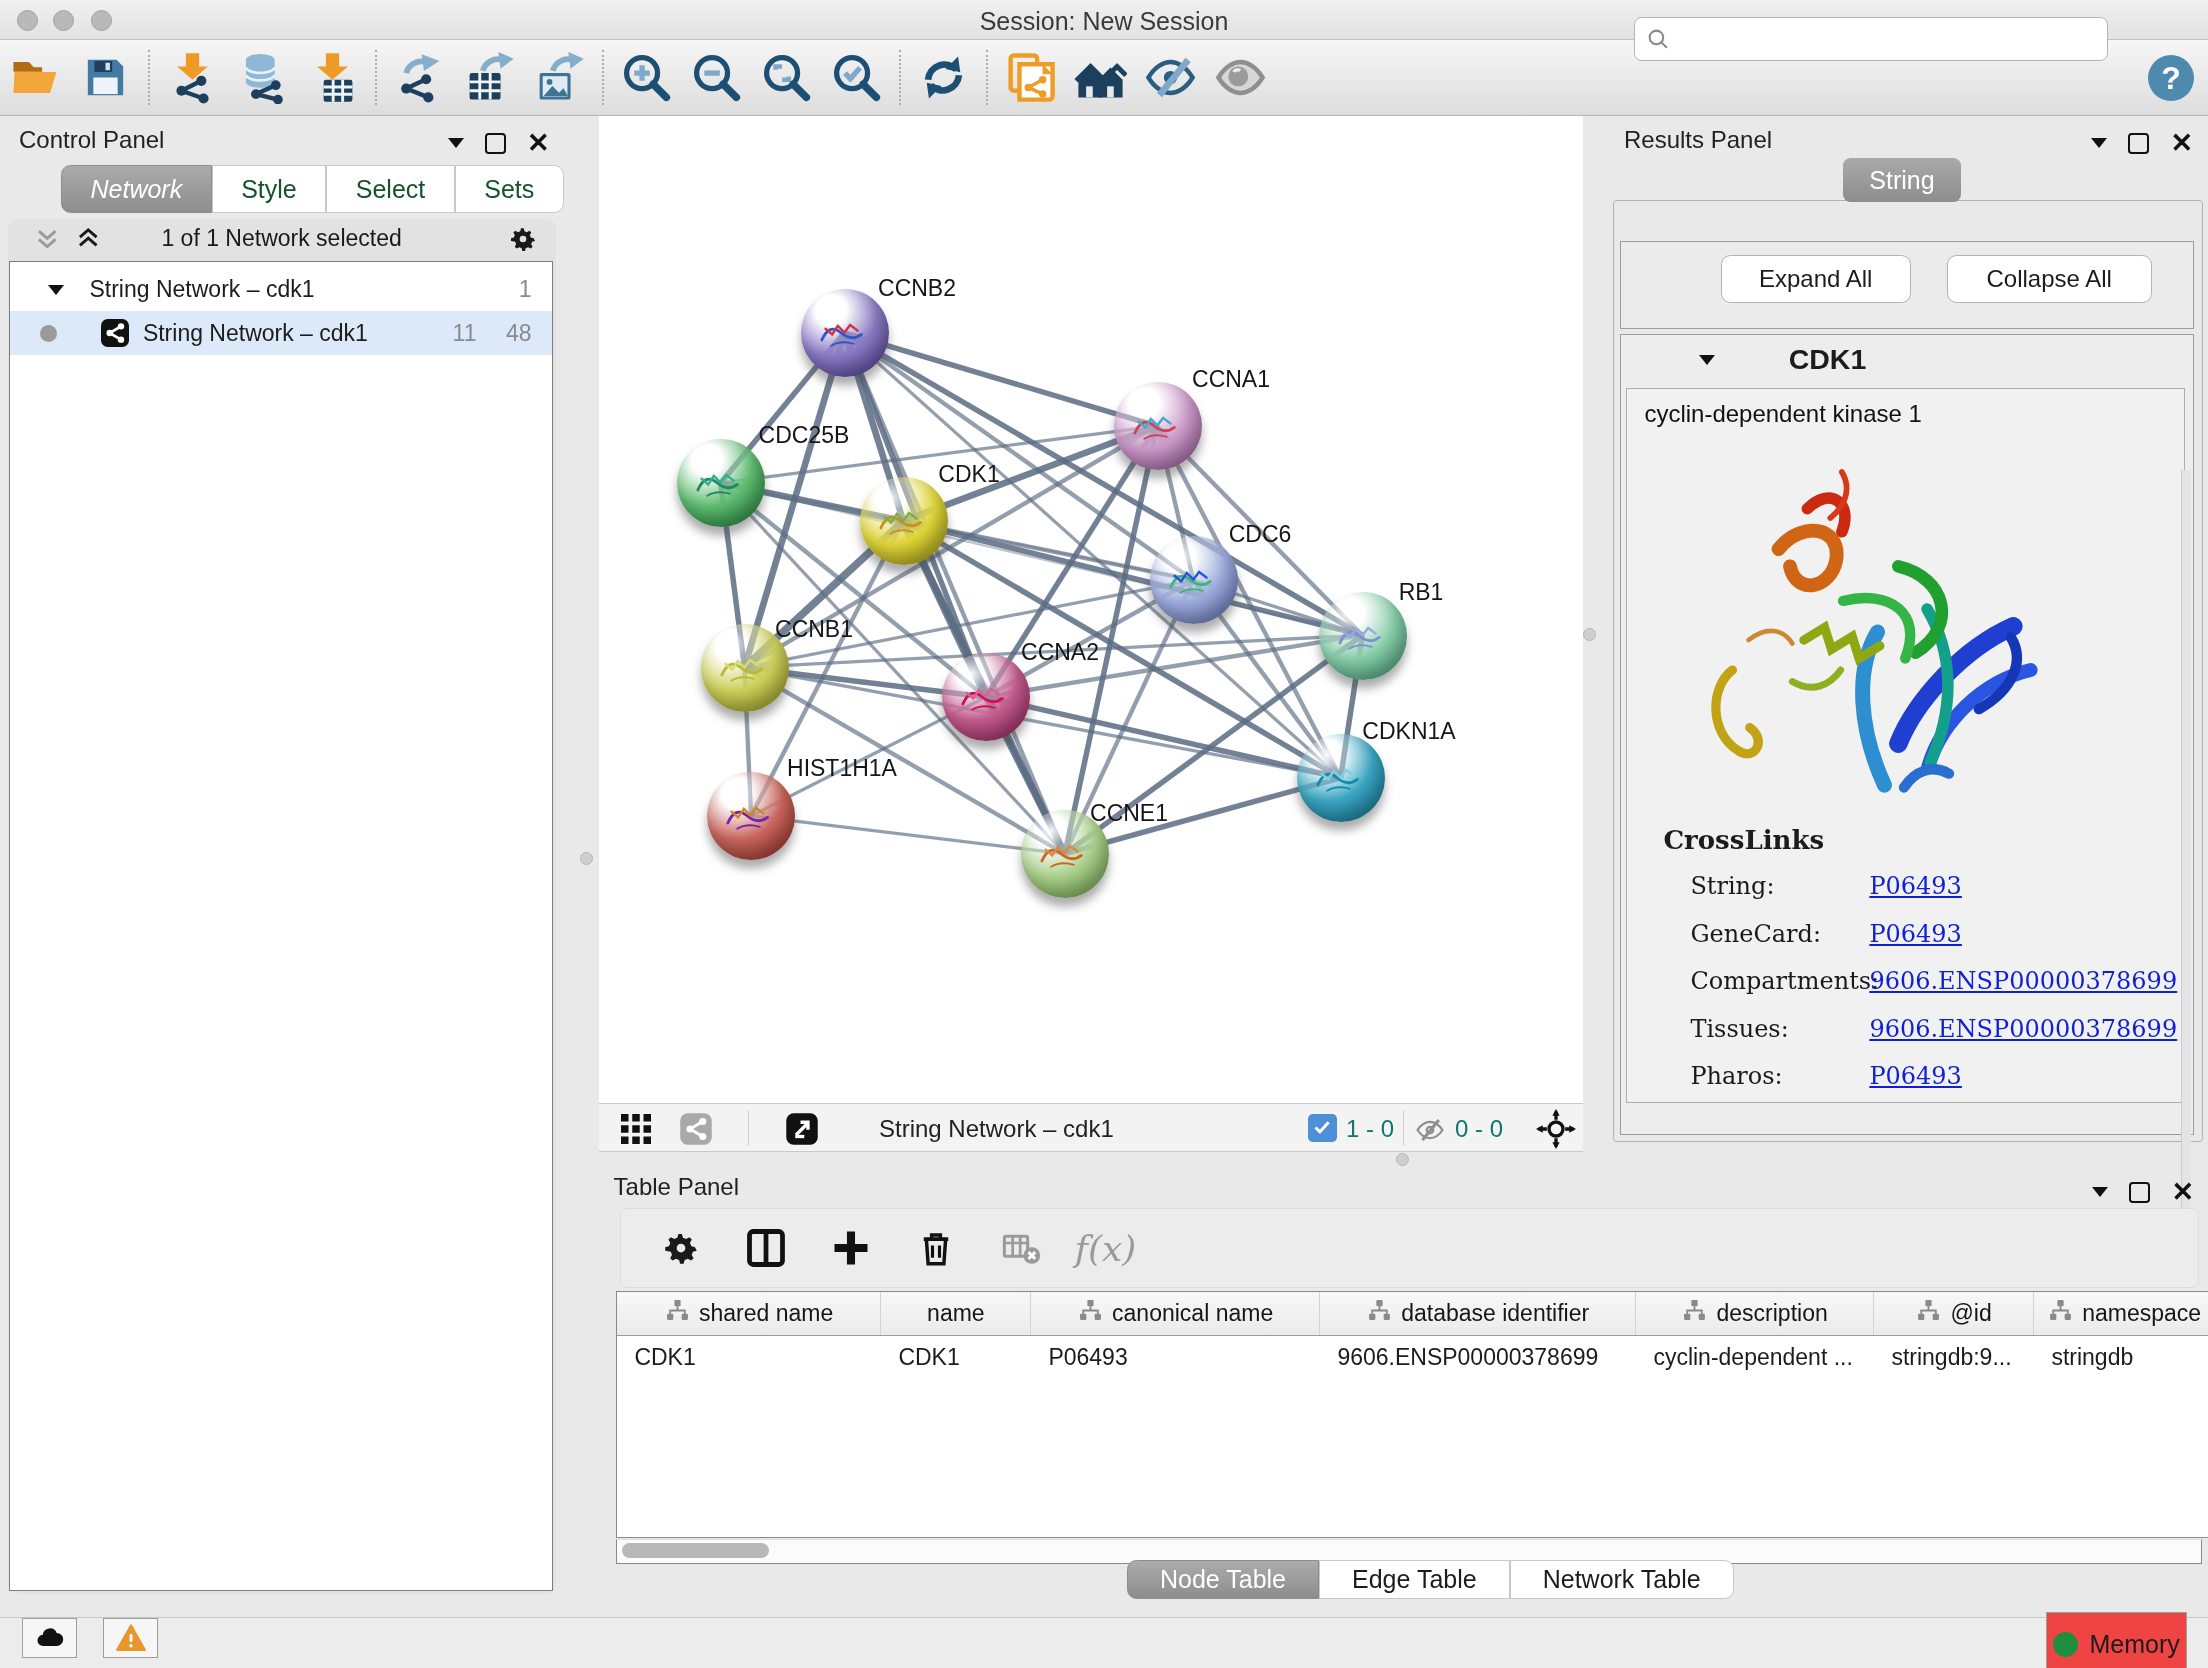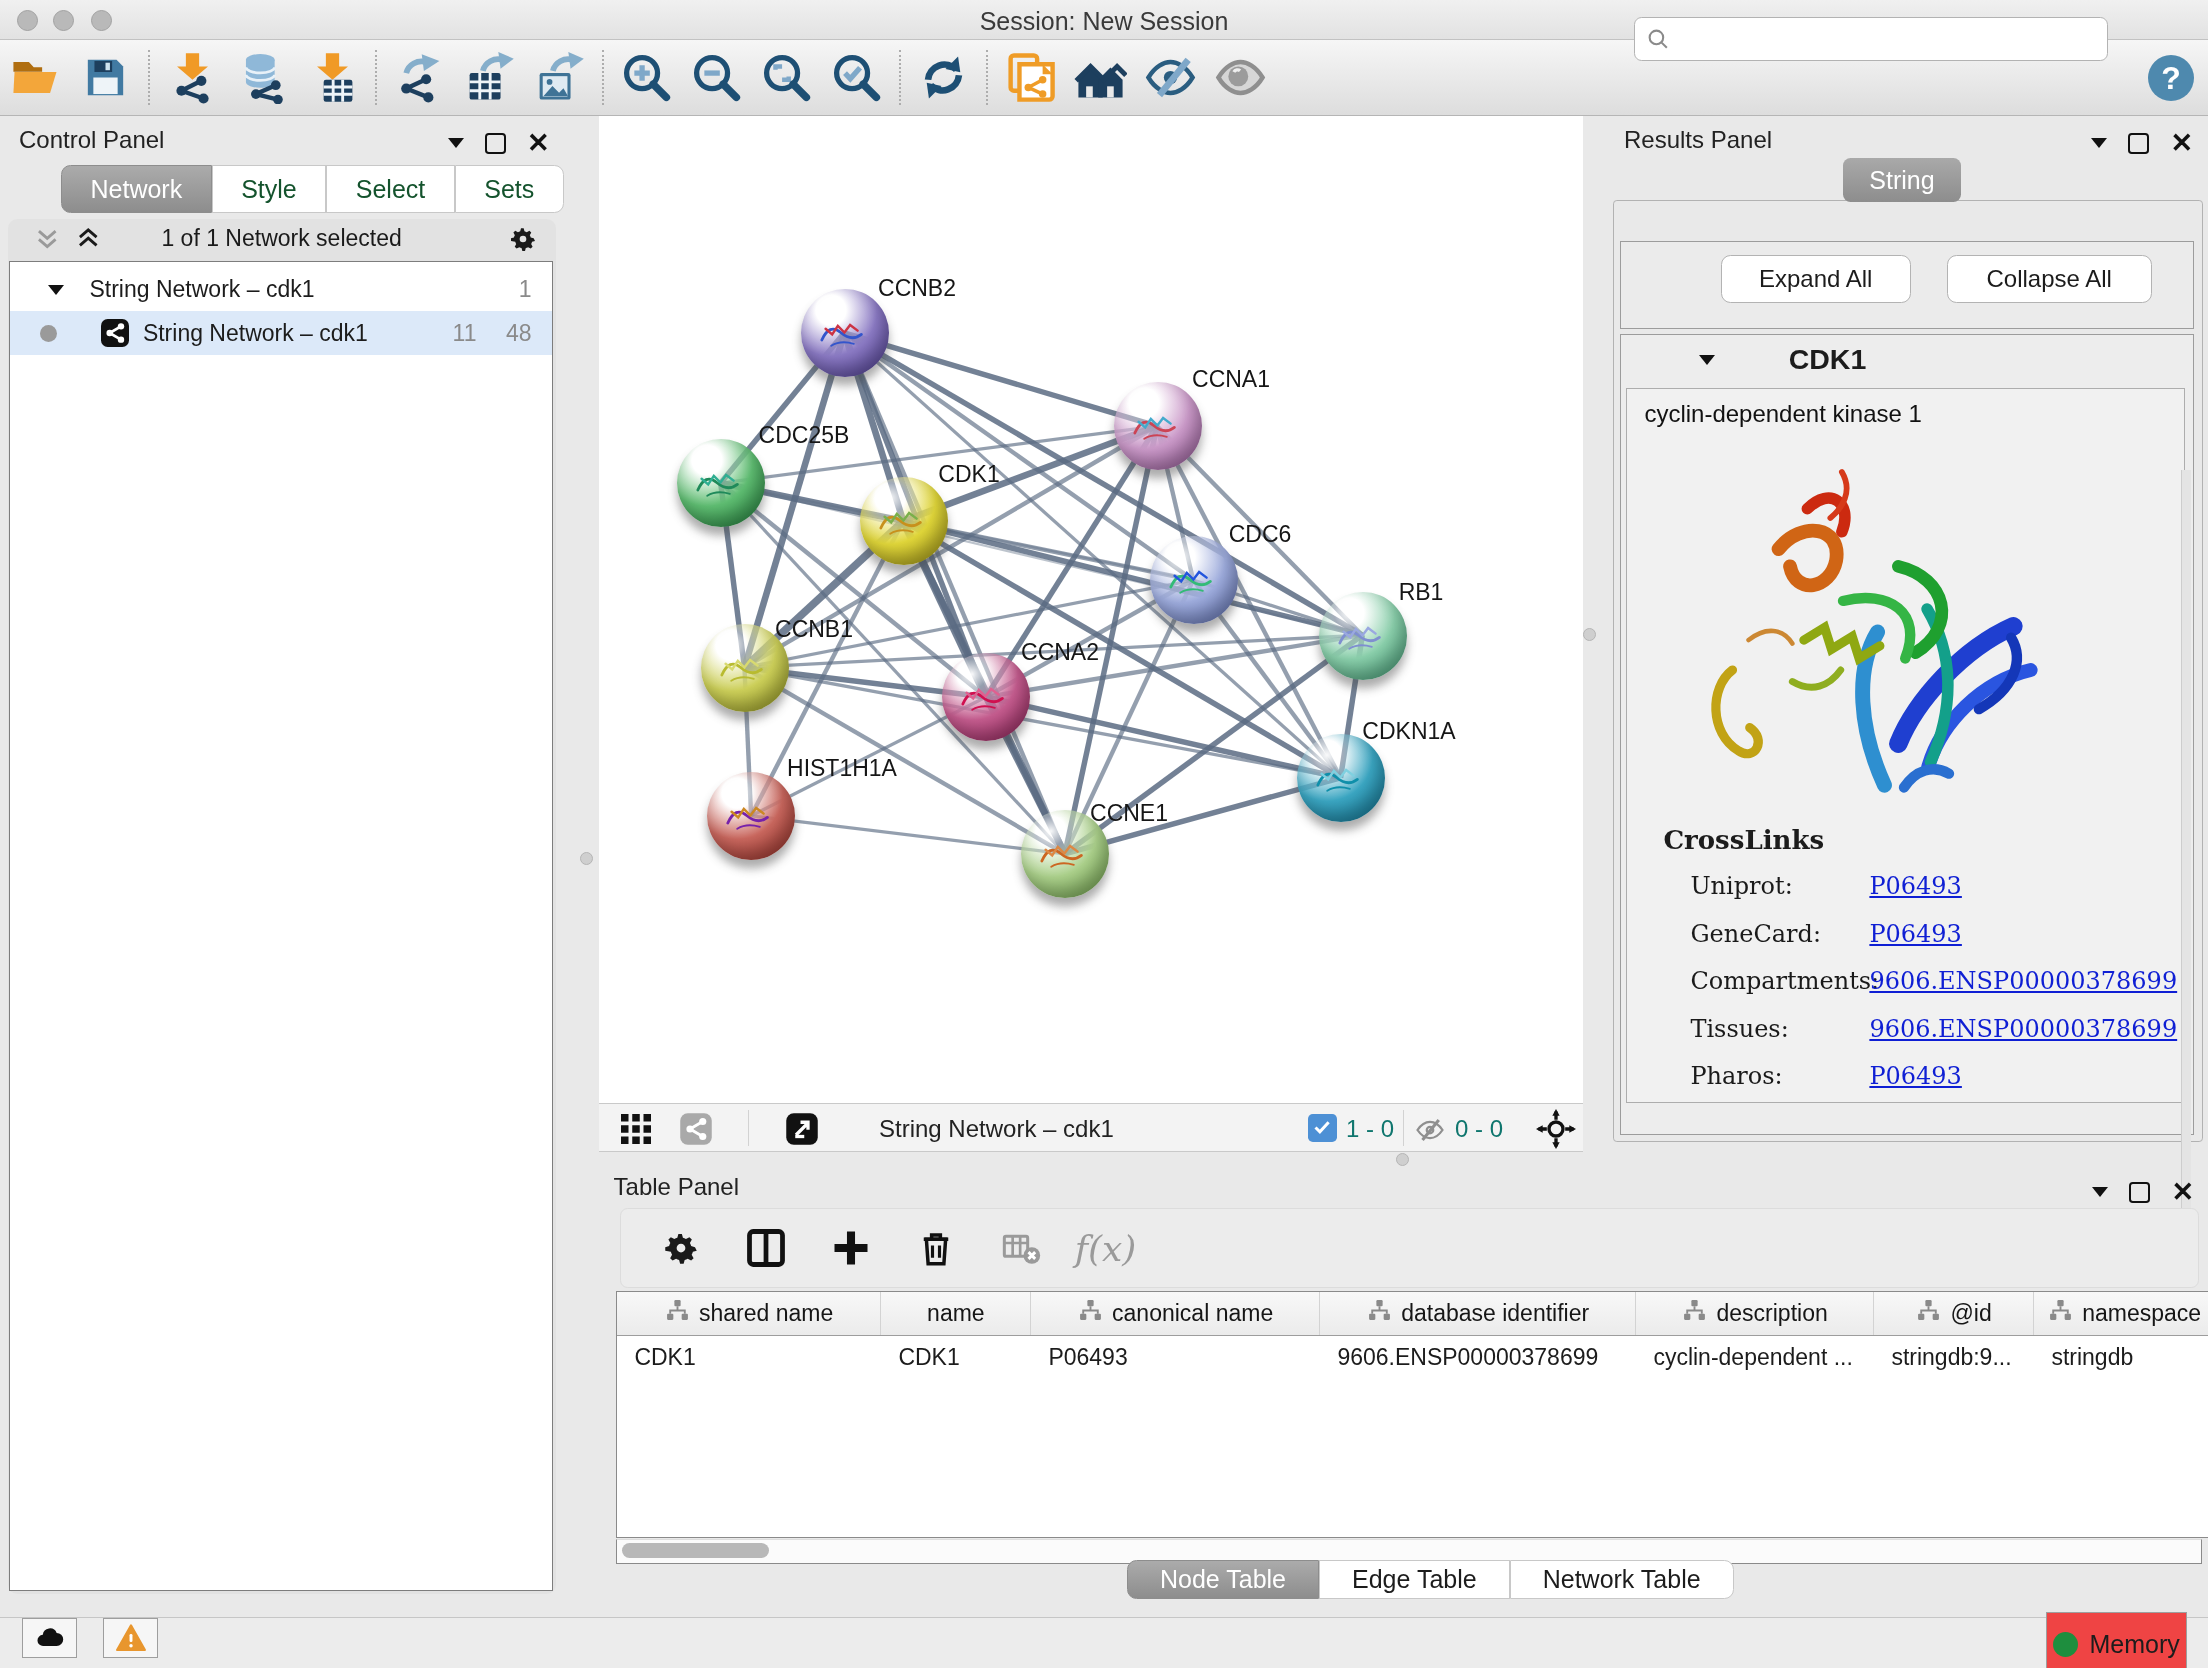--- a/index.html
+++ b/index.html
@@ -33,21 +33,21 @@
   .chrome-ic { font-size:21px; color:#111; cursor:default; }
   .float-sq { width:21px; height:21px; border:2.9px solid #111; border-radius:3.8px; }
 
   
   .control { position:absolute; left:0; top:116px; width:563px; height:1501px; background:#e9e9e9; }
   .cp-head { position:absolute; left:19px; top:9.5px; }
   .cp-icons { position:absolute; top:11.4px; right:13.3px; display:flex; gap:21px; align-items:center; }
   .tabs { position:absolute; left:61px; top:49px; display:flex; }
   .tab { height:48px; padding:0 28.5px; background:#fff; border:1px solid #c8c8c8; font-size:25px;
     display:flex; align-items:center; color:#14532d; }
-  .tab:first-child { border-radius:9.5px 0 0 9.5px; }
+  .tab:first-child { border-radius:9.5px 0 0 9.5px;font-style:italic; }
   .tab:last-child  { border-radius:0 9.5px 9.5px 0; }
   .tab.active { background:linear-gradient(#ababab,#8d8d8d); color:#fff; border-color:#8d8d8d; }
   .cp-box { position:absolute; left:7.6px; top:103px; width:548px; height:1375px; background:#e2e2e2;
     border-radius:9.5px; }
   .cp-subhead { position:absolute; left:0; top:0; width:100%; height:38px; display:flex; align-items:center; }
   .cp-subhead .txt { position:absolute; left:0; width:100%; text-align:center; font-size:23px; color:#1a1a1a; }
   .chev { margin-left:25px; }
   .tree { position:absolute; left:1.9px; top:42px; width:544px; height:1330px; background:#fff; border:1.9px solid #7d7d7d; }
   .trow { position:absolute; left:0; width:100%; height:44px; display:flex; align-items:center; font-size:23px; }
   .trow .cnt { position:absolute; color:#8a8a8a; }
@@ -602,21 +602,21 @@
             <path d="M121 58 C141 38 161 53 151 78" stroke="#cc2a10" stroke-width="10"></path>
             <path d="M151 26 C161 43 151 58 141 66" stroke="#d63a1a" stroke-width="5"></path>
             <path d="M56 198 C36 213 36 253 61 268 C76 278 86 258 71 248" stroke="#c2a315" stroke-width="8"></path>
             <path d="M70 172 C85 160 100 162 108 175" stroke="#cc8833" stroke-width="4"></path>
             <path d="M108 208 C125 218 140 212 150 198" stroke="#8fae20" stroke-width="6"></path>
           </g>
         </svg>
         <div class="xl-head">CrossLinks</div>
         <div id="crosslinks">
             <div class="xl-row" style="top: 483px;">
-              <span class="lab">Uniprot:</span>
+              <span class="lab">String:</span>
               <a href="#">P06493</a>
             </div>
             <div class="xl-row" style="top: 531px;">
               <span class="lab">GeneCard:</span>
               <a href="#">P06493</a>
             </div>
             <div class="xl-row" style="top: 578px;">
               <span class="lab">Compartments:</span>
               <a href="#">9606.ENSP00000378699</a>
             </div>

